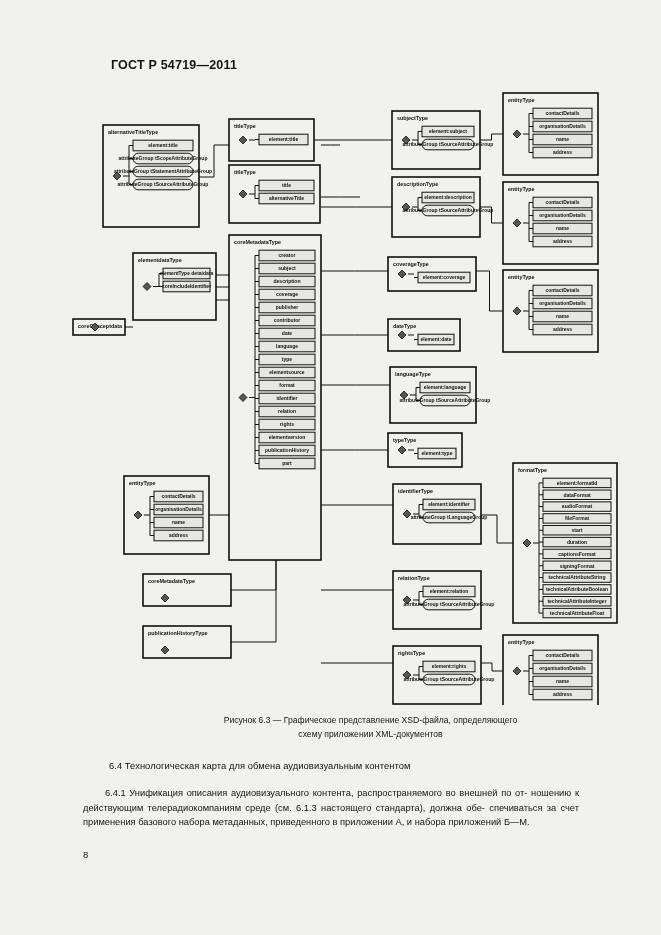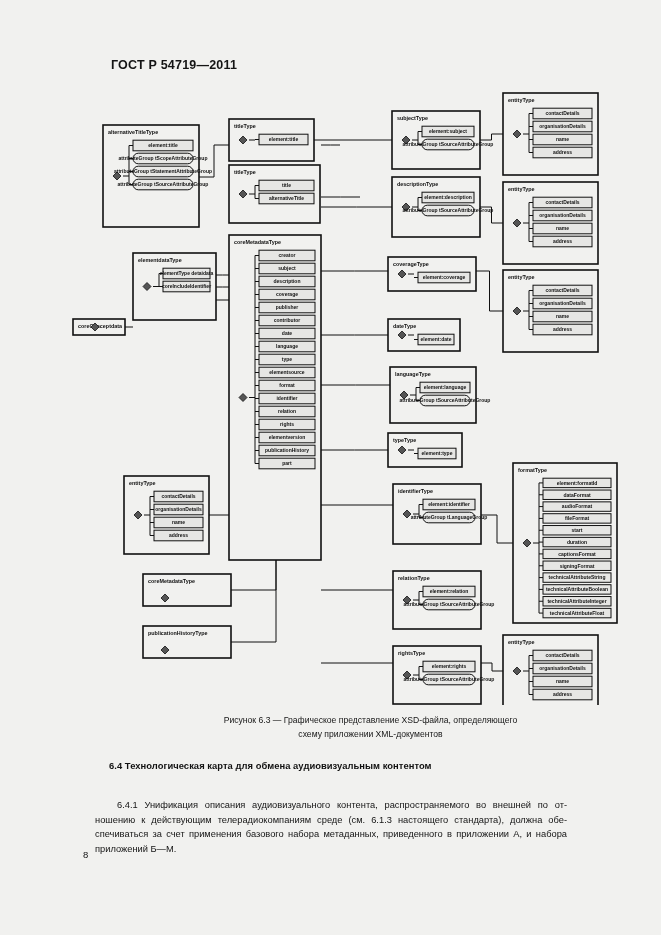--- a/index.html
+++ b/index.html
@@ -55,37 +55,37 @@
     color: #171717;
     padding-left: 40px;
   }
 
   
   .section-heading {
     position: absolute;
     left: 109px;
     top: 760px;
     font-size: 9.4px;
-    font-weight: bold;
+    font-weight: normal;
     color: #111;
     letter-spacing: 0.05px;
   }
 
   
   .body-text {
     position: absolute;
     left: 83px;
     top: 786px;
     width: 496px;
     font-size: 9.3px;
     line-height: 14.6px;
     color: #141414;
     text-align: justify;
   }
-  .body-text p { margin: 12px; }
+  .body-text p { margin: 0; }
   .body-text .indent { display: inline-block; width: 22px; }
 
   
   .page-number {
     position: absolute;
     left: 83px;
     top: 849px;
     font-size: 9.5px;
     color: #141414;
   }

